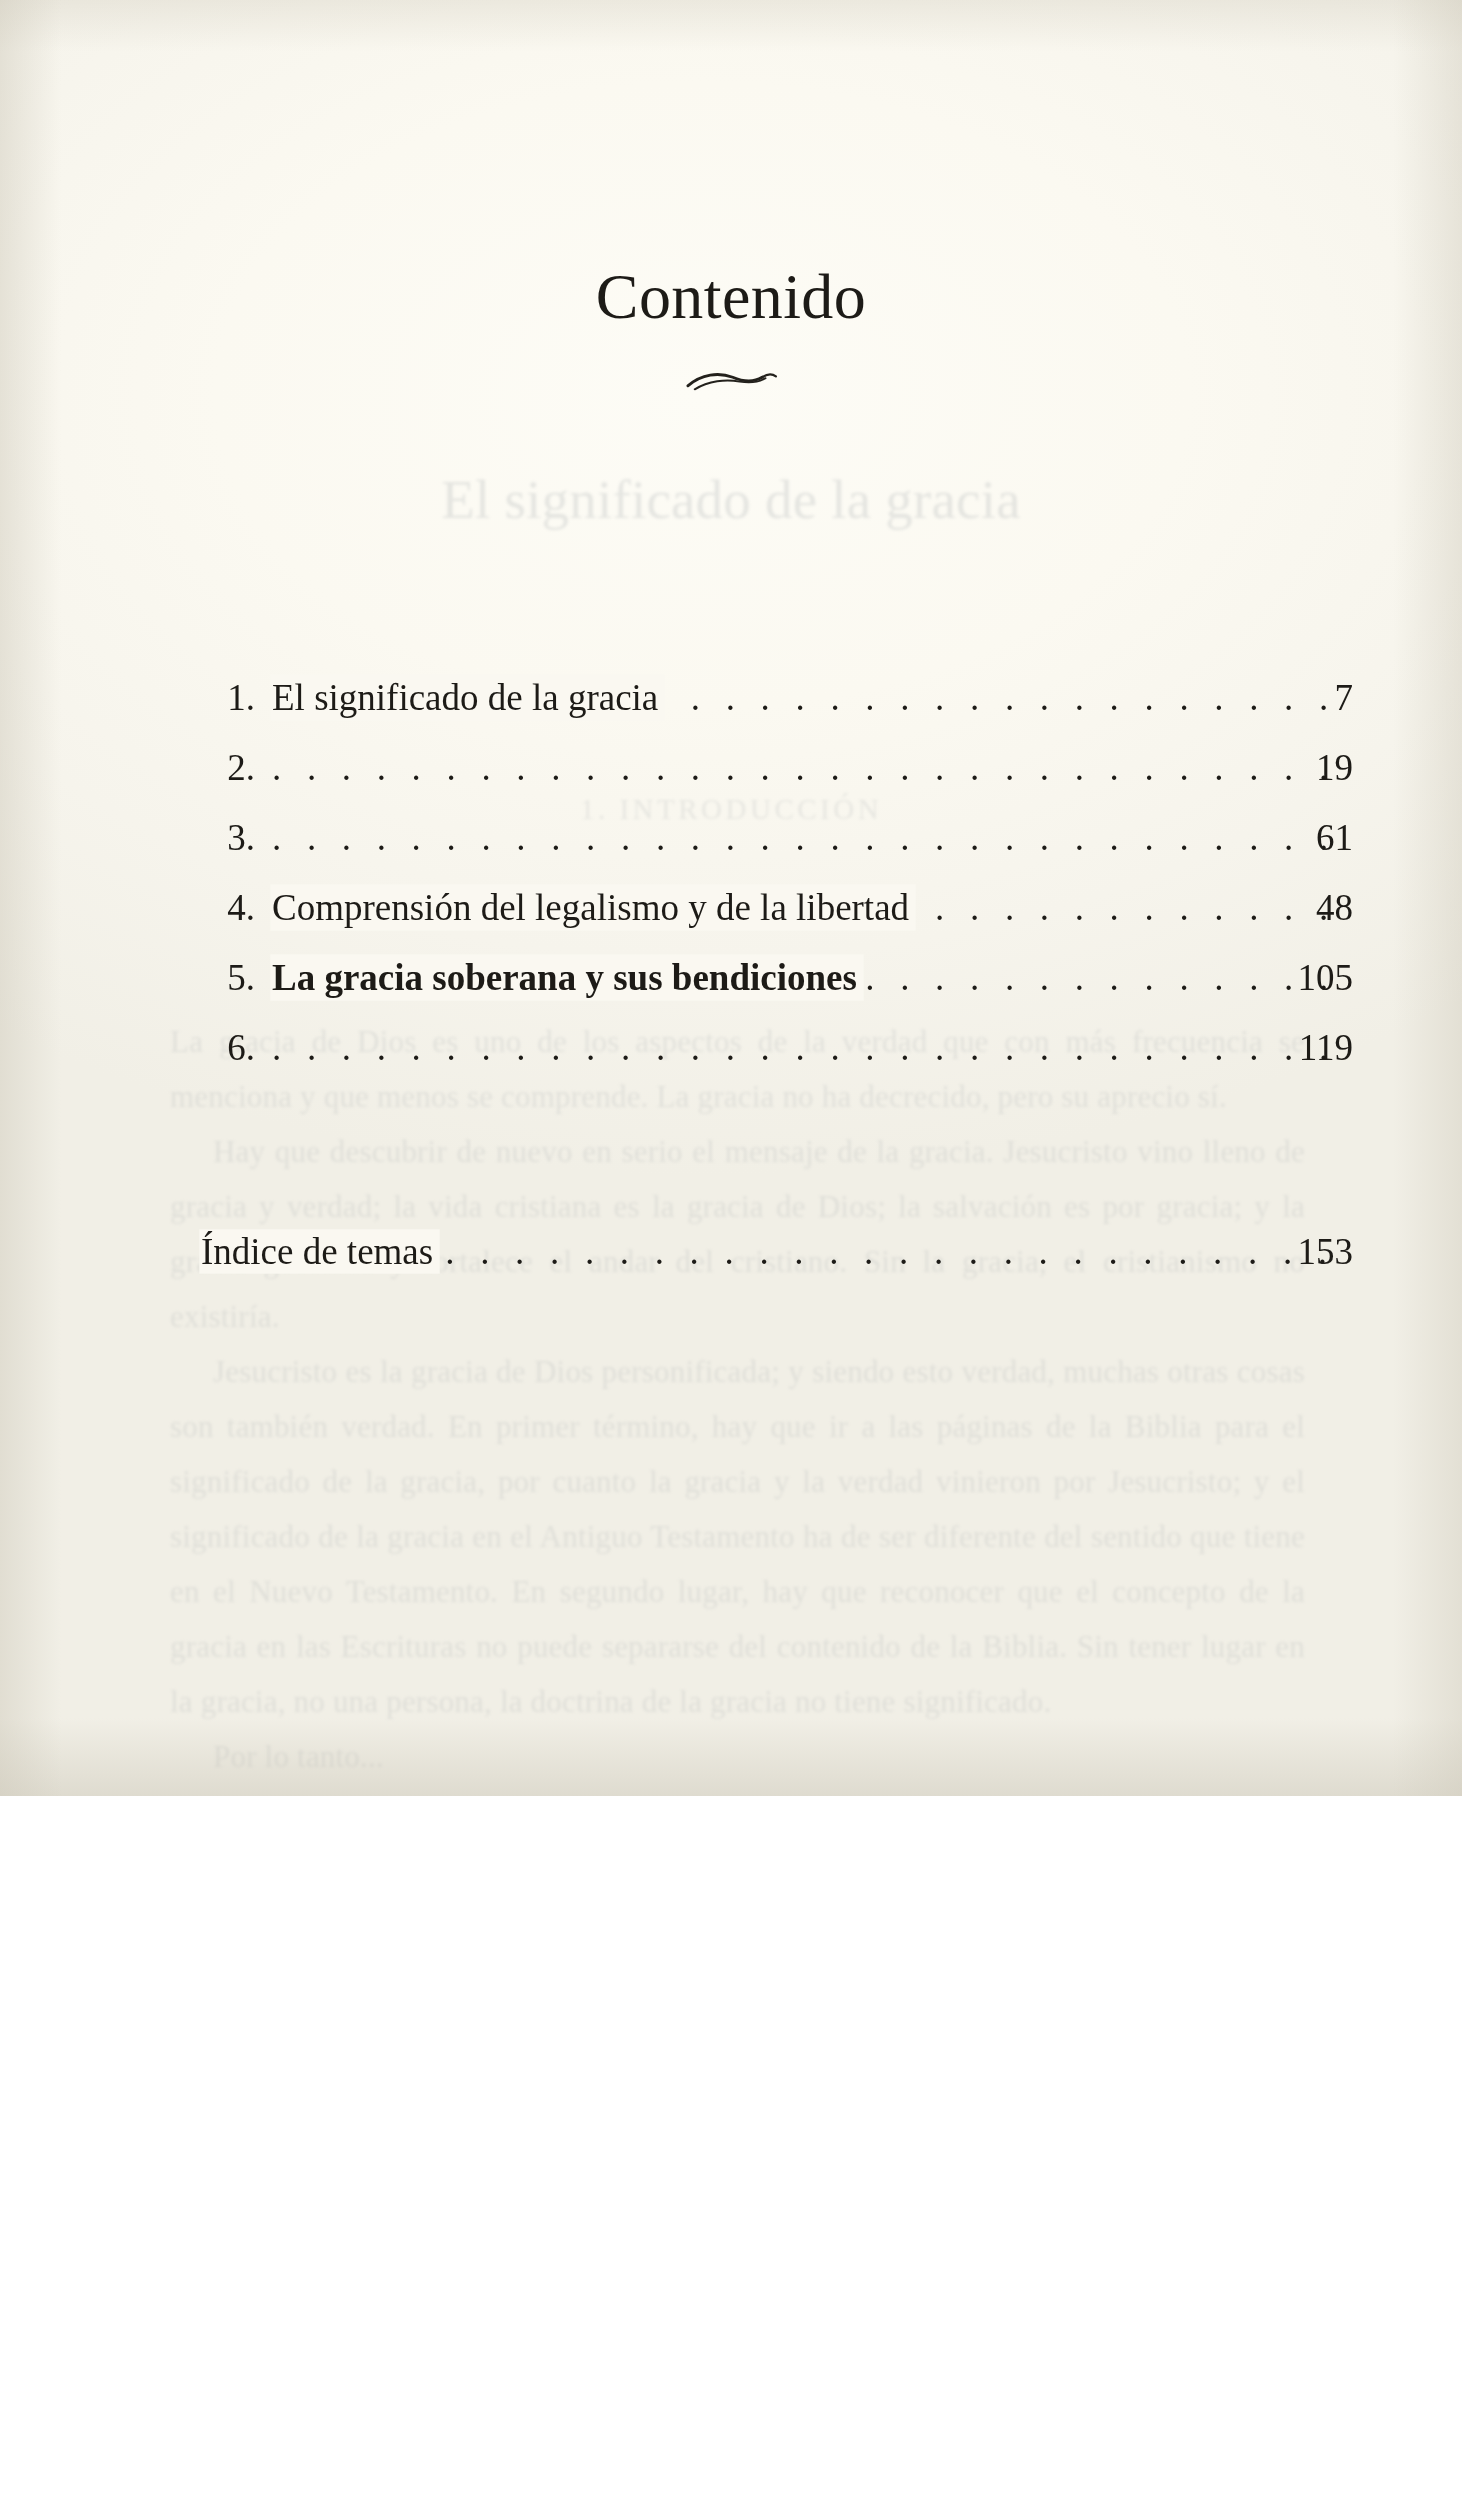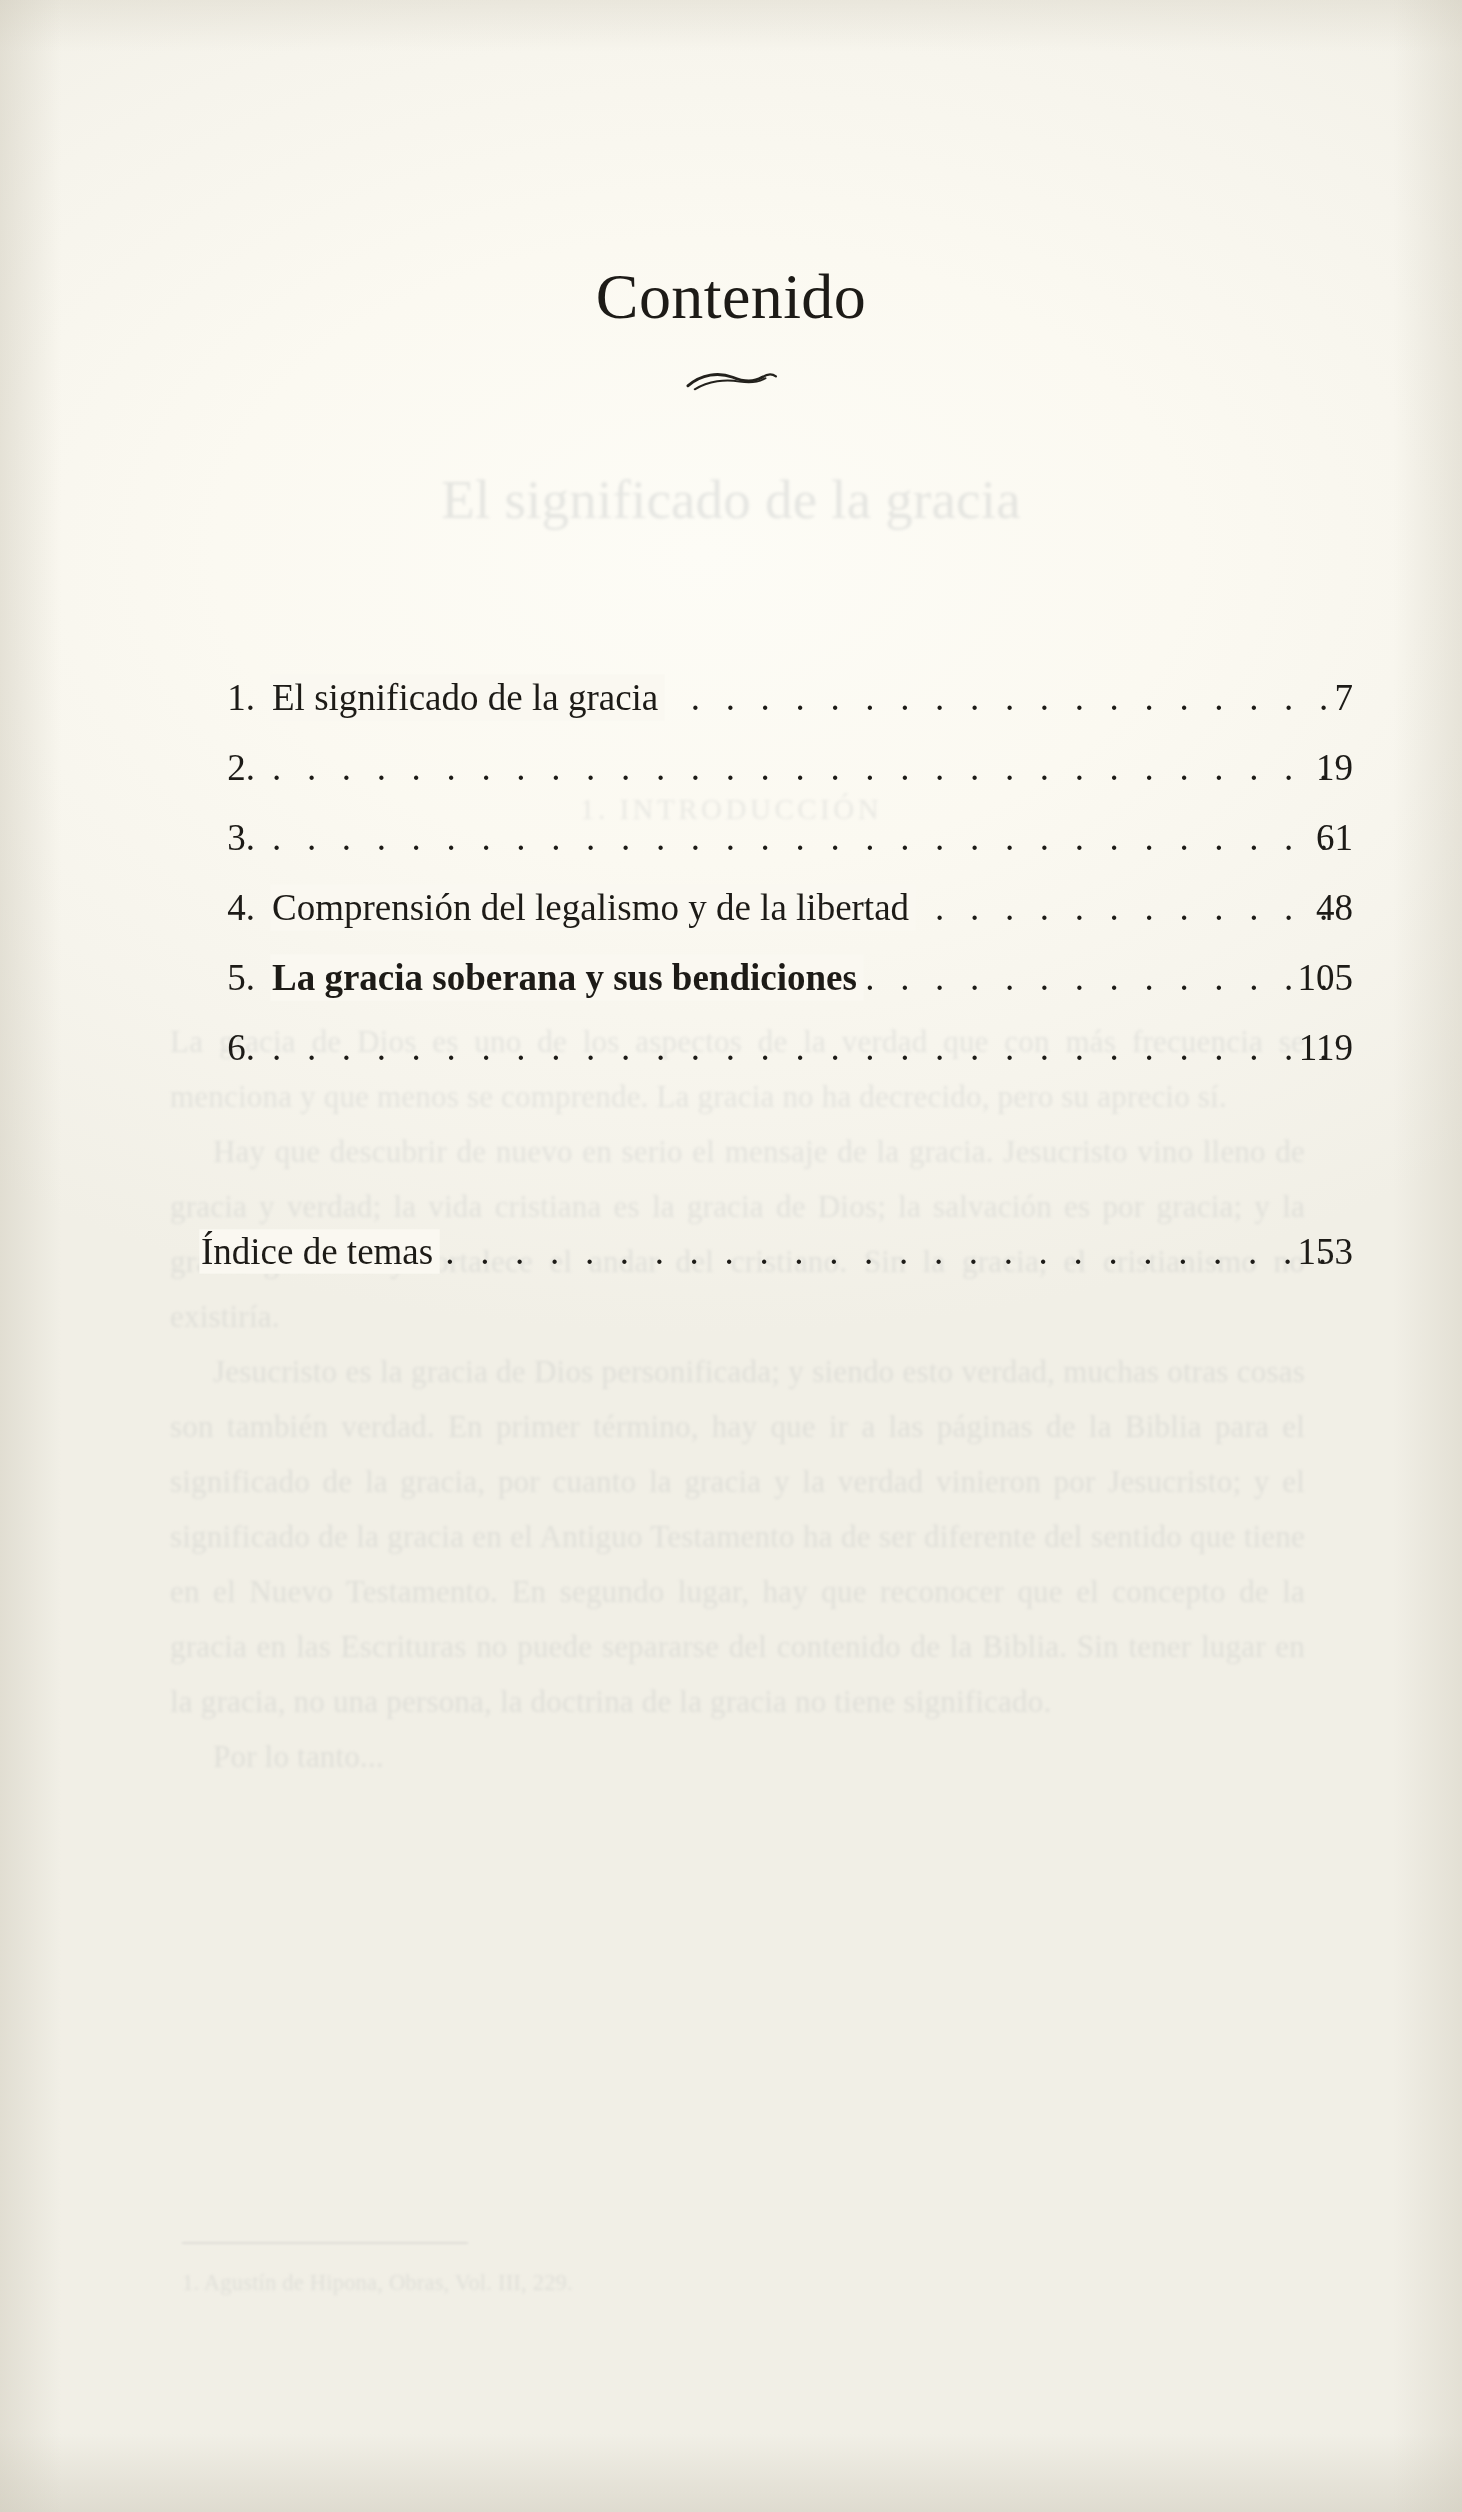--- a/index.html
+++ b/index.html
@@ -11,21 +11,21 @@
     width: 1462px;
     height: 2512px;
     font-family: "Liberation Serif", serif;
     overflow: hidden;
   }
 
   
   #page {
     position: relative;
     width: 1462px;
-    height: 2512px;
+    height: 1796px;
     background:
       radial-gradient(ellipse 1213px 780px at 48% 22%, #fdfcf6 0%, #fbf9f1 40%, #f6f4ec 72%, #f1efe6 100%),
       linear-gradient(180deg, #fbfaf4 0%, #f7f5ed 45%, #f2f0e7 100%);
     overflow: hidden;
   }
   
   #page::after {
     content: "";
     position: absolute;
     inset: 0;

